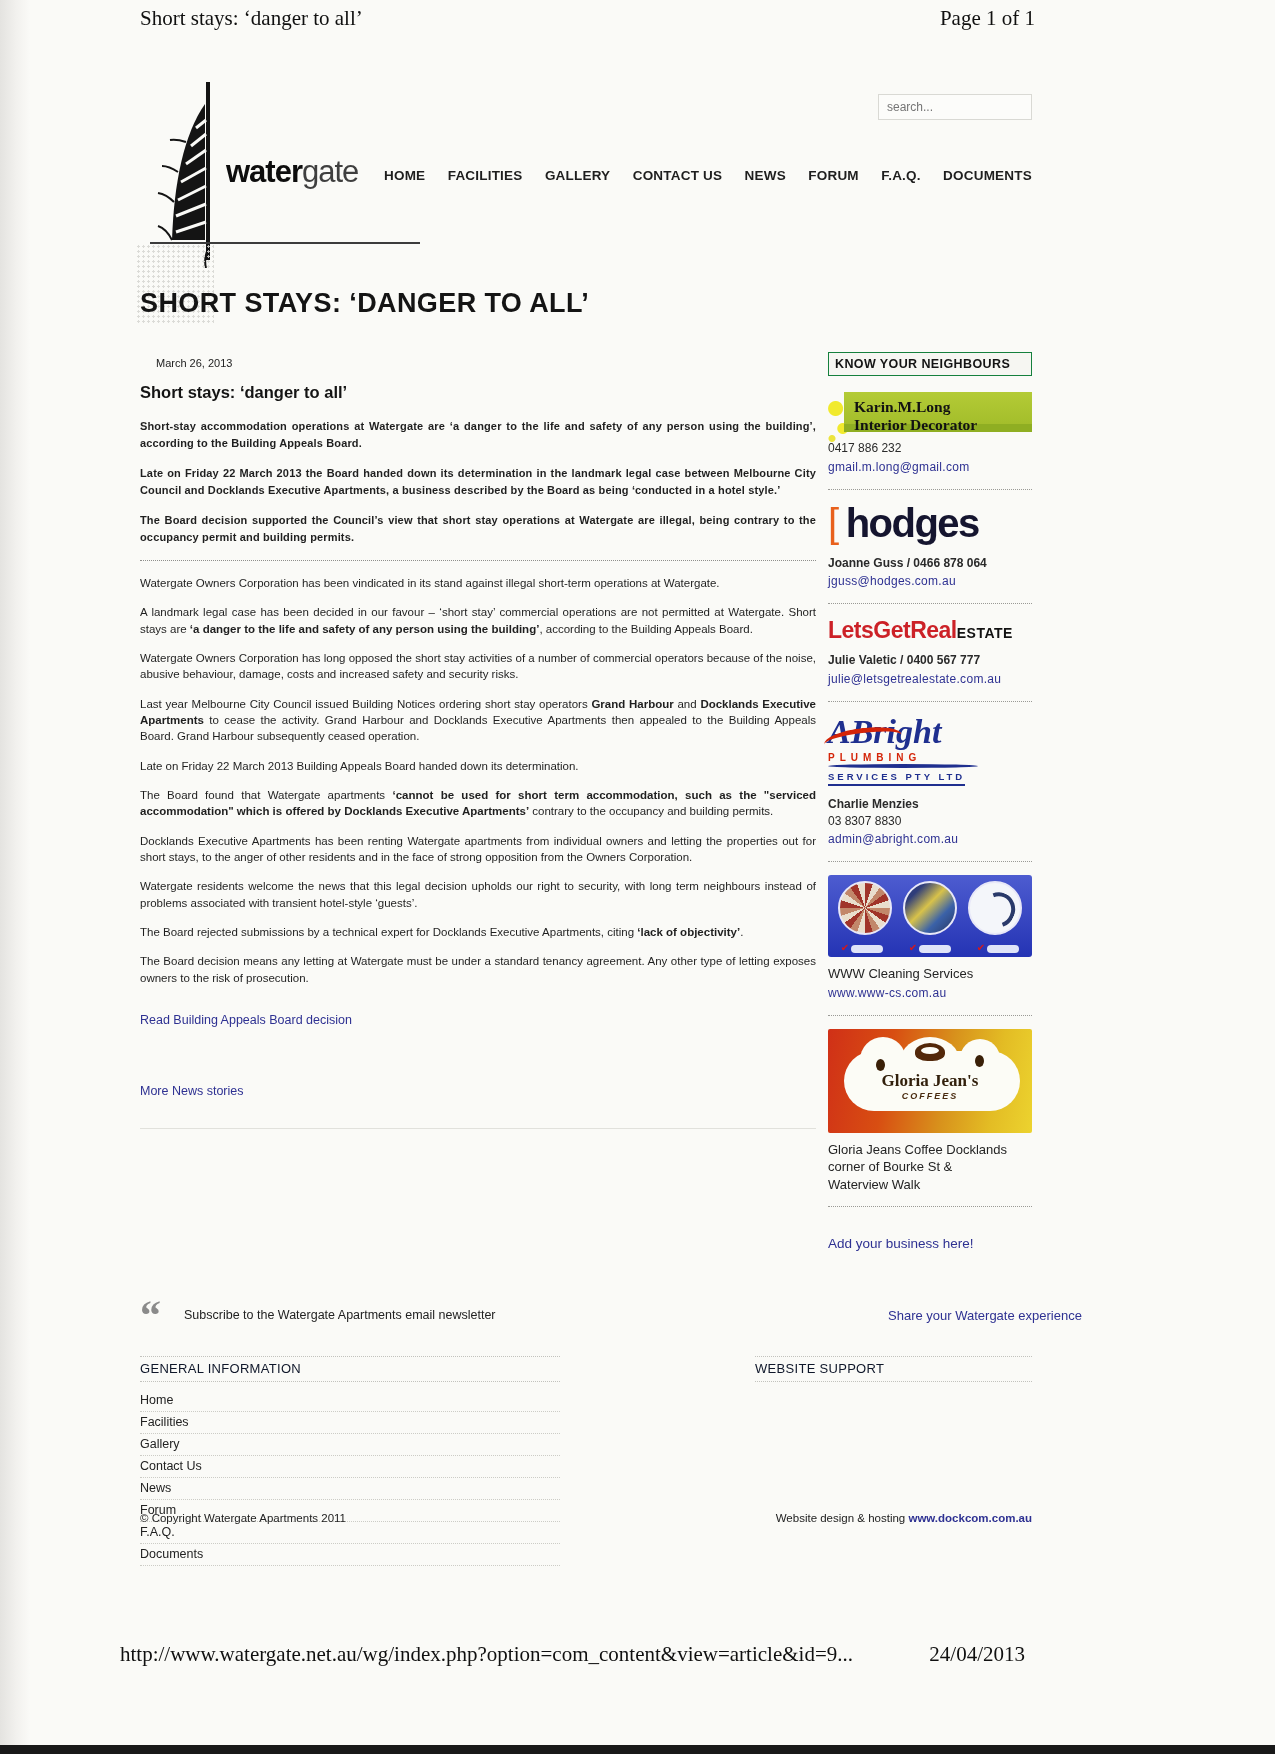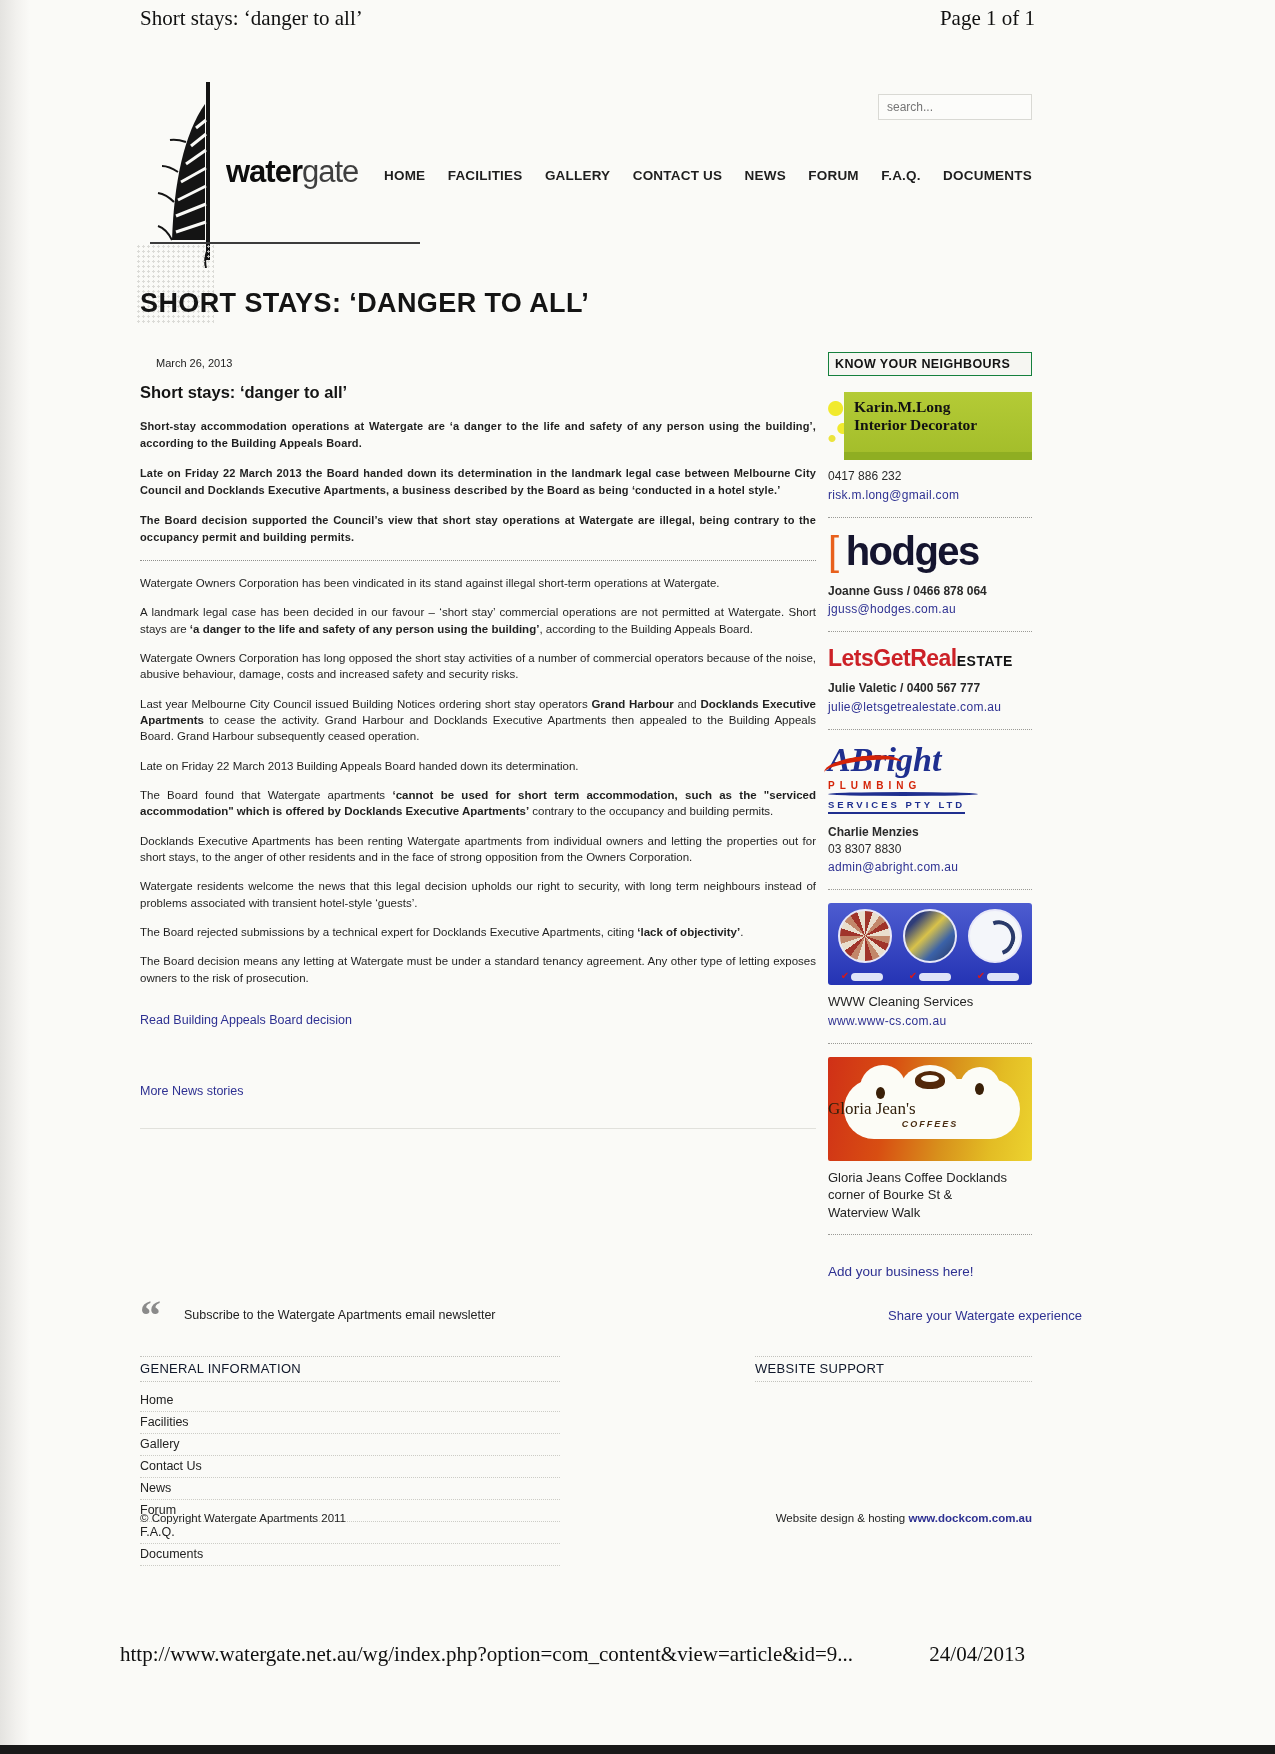--- a/index.html
+++ b/index.html
@@ -55,21 +55,21 @@
   
   .sidebar{position:absolute;left:688px;top:272px;width:204px;}
   .sidebar-heading{font-size:12.5px;font-weight:bold;letter-spacing:.4px;color:#141414;
     background:#f6f6f2;border:1px solid #15803d;padding:4px 6px;margin-bottom:16px;}
   .ad-divider{border:none;border-top:1px dotted #9a9a96;margin:13px 0;}
   .ad-contact{font-size:12px;font-weight:bold;color:#2a2a2a;line-height:1.4;}
   .ad-phone{font-size:12px;color:#2a2a2a;line-height:1.4;}
   .ad-email{font-size:12px;color:var(--link);letter-spacing:.3px;line-height:1.4;
     text-decoration:none;display:inline-block;cursor:pointer;}
 
-  .karin-banner{position:relative;height:68px;margin:0 0 8px;cursor:pointer;}
+  .karin-banner{position:relative;height:40px;margin:0 0 8px;cursor:pointer;}
   .karin-splash{position:absolute;left:-2px;top:4px;width:24px;height:50px;
     background:radial-gradient(circle at 40% 25%, #f1ea2e 7px, transparent 8px),
                radial-gradient(circle at 70% 65%, #f1ea2e 5px, transparent 6px),
                radial-gradient(circle at 25% 85%, #ece43d 3px, transparent 4px);}
   .karin-green{position:absolute;left:16px;right:0;top:0;bottom:0;
     background:linear-gradient(#b4cb36,#a4be2b);border-bottom:8px solid #8fae22;
     font-family:"Liberation Serif", serif;font-weight:bold;color:#121212;
     font-size:15.5px;line-height:1.15;padding:6px 0 0 10px;}
   .karin-green span{display:block;}
 
@@ -120,22 +120,22 @@
     background:#fcfcf6;border-radius:50%;}
   .gloria-cloud::after{content:"";position:absolute;right:20px;top:-12px;width:40px;height:40px;
     background:#fcfcf6;border-radius:50%;}
   .gloria-bump{position:absolute;left:50%;top:8px;transform:translateX(-50%);width:60px;height:50px;
     background:#fcfcf6;border-radius:50%;}
   .gloria-cup{position:absolute;left:50%;top:14px;transform:translateX(-50%);width:30px;height:18px;
     background:#53280a;border-radius:50% 50% 42% 42%;}
   .gloria-cup::after{content:"";position:absolute;left:6px;top:4px;width:18px;height:7px;
     background:#fcfcf6;border-radius:50%;}
   .gloria-bean{position:absolute;width:9px;height:12px;background:#3a2008;border-radius:50%;}
-  .gloria-text{position:absolute;left:0;right:0;top:42px;
-    font-family:"Liberation Serif", serif;font-weight:normal;color:#32200c;font-size:17px;}
+  .gloria-text{position:absolute;left:0;right:0;top:42px;text-align:center;
+    font-family:"Liberation Serif", serif;font-weight:bold;color:#32200c;font-size:17px;}
   .gloria-sub{position:absolute;left:0;right:0;top:62px;text-align:center;font-style:italic;
     font-weight:bold;color:#4a2c10;font-size:9px;letter-spacing:2px;}
   .gloria-caption{font-size:13px;color:#242424;line-height:1.35;}
 
   .add-business{display:inline-block;color:var(--link);font-size:13.5px;margin-top:16px;
     text-decoration:none;cursor:pointer;}
 
   
   .newsletter{position:absolute;left:0;top:1224px;width:892px;height:40px;}
   .quote-icon{position:absolute;left:0;top:0;font-family:"Liberation Serif", serif;
@@ -241,21 +241,21 @@
     <div class="sidebar-heading">KNOW YOUR NEIGHBOURS</div>
 
     <div class="karin-banner">
       <span class="karin-splash"></span>
       <div class="karin-green">
         <span>Karin.M.Long</span>
         <span>Interior Decorator</span>
       </div>
     </div>
     <div class="ad-phone">0417 886 232</div>
-    <a class="ad-email">risk.m.long@gmail.com</a>
+    <a class="ad-email">gmail.m.long@gmail.com</a>
     <hr class="ad-divider">
 
     <div class="hodges-logo"><span class="hodges-bracket">[</span><span>hodges</span></div>
     <div class="ad-contact">Joanne Guss / 0466 878 064</div>
     <a class="ad-email">jguss@hodges.com.au</a>
     <hr class="ad-divider">
 
     <div class="lgr-logo"><span>LetsGetReal</span><span class="lgr-suffix">ESTATE</span></div>
     <div class="ad-contact">Julie Valetic / 0400 567 777</div>
     <a class="ad-email">julie@letsgetrealestate.com.au</a>

